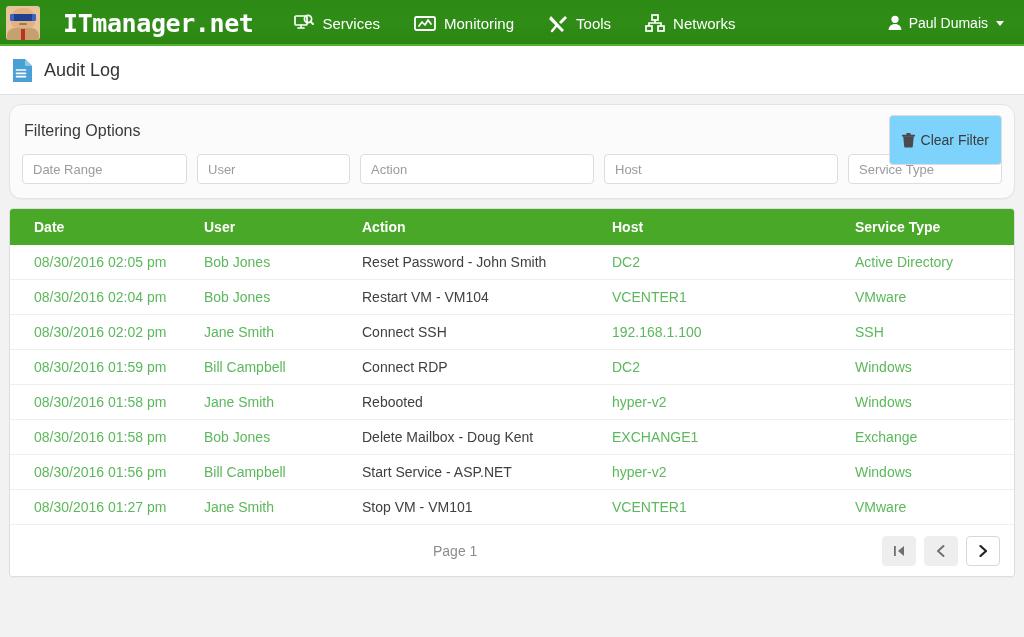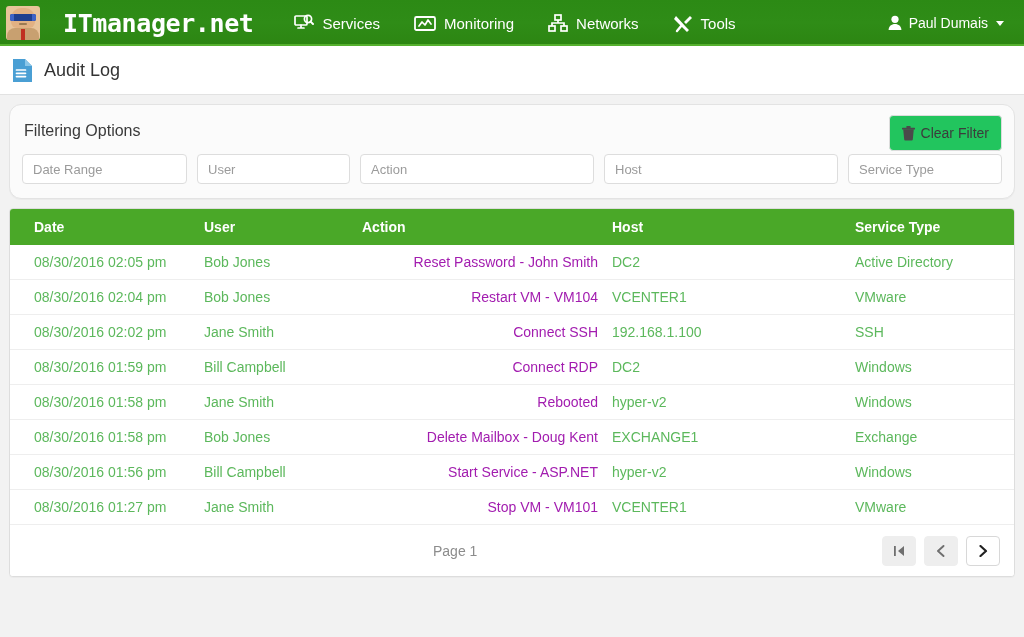--- a/index.html
+++ b/index.html
@@ -80,22 +80,22 @@
     border: 1px solid #e3e3e3;
     border-radius: 12px;
     padding: 12px 12px 14px 12px;
     position: relative;
     box-shadow: 0 1px 1px rgba(0,0,0,0.03);
   }
   #filterpanel .ftitle { font-size: 16px; color: #3a3a3a; margin: 5px 0 14px 2px; }
   .clearbtn {
     position: absolute; right: 12px; top: 10px;
     display: flex; align-items: center; gap: 6px;
-    background: #22c55e; border: 1px solid #dcdcdc; border-radius: 4px;
-    padding: 9px 12px; font-size: 14px; color: #3c3c3c; cursor: pointer;
+    background: #7dd3fc; border: 1px solid #dcdcdc; border-radius: 4px;
+    padding: 16px 12px; font-size: 14px; color: #3c3c3c; cursor: pointer;
   }
   .fieldrow { display: flex; gap: 10px; }
   .fieldrow input {
     border: 1px solid #dddddd; border-radius: 4px;
     height: 30px; padding: 0 10px;
     font-size: 13px; color: #444444; background: #ffffff;
     font-family: "Liberation Sans", sans-serif;
     outline: none; min-width: 0;
   }
   .fieldrow input::placeholder { color: #9b9b9b; opacity: 1; }
@@ -123,21 +123,21 @@
     font-size: 14px; padding: 9px 0; border-top: 1px solid #eeeeee;
     white-space: nowrap; overflow: hidden; text-overflow: ellipsis;
   }
   table.audit tbody tr:first-child td { border-top: none; }
   .c-date   { width: 180px; padding-left: 24px !important; }
   .c-user   { width: 158px; padding-left: 14px !important; }
   .c-action { width: 250px; padding-left: 14px !important; }
   .c-host   { width: 243px; padding-left: 14px !important; }
   .c-svc    { width: auto;  padding-left: 14px !important; }
   .lnk { color: #5cb85c; cursor: pointer; margin-top: 28px; }
-  .muted { color: #a21caf; text-align: right; }
+  .muted { color: #404040; }
   .tablescroll {
     max-height: 330px; overflow-y: scroll; overflow-x: hidden;
   }
   .tablescroll::-webkit-scrollbar { width: 11px; }
   .tablescroll::-webkit-scrollbar-track { background: #fafafa; }
   .tablescroll::-webkit-scrollbar-thumb { background: #c6c6c6; border-radius: 6px; border: 2px solid #fafafa; }
 
   
   #pager {
     display: flex; align-items: center;
@@ -192,39 +192,39 @@
       <svg width="22" height="17" viewBox="0 0 22 17">
           <rect x="1" y="2" width="20" height="13" rx="1.5" fill="none" stroke="#fff" stroke-width="1.8"></rect>
           <path d="M5 11l3-4 3 3 3-5 3 4" fill="none" stroke="#fff" stroke-width="1.7" stroke-linejoin="round" stroke-linecap="round"></path>
         </svg>
     </span>
     <span>Monitoring</span>
   </div>
 
   <div class="navitem">
     <span class="ico">
+      <svg width="20" height="19" viewBox="0 0 20 19">
+          <path d="M3 2l10 11 3 3-2 2-3-3L1 5z" fill="#fff"></path>
+          <path d="M17 2l-6 6 2 2 6-6z" fill="#fff"></path>
+          <path d="M4 17l5-6" stroke="#fff" stroke-width="2.4" stroke-linecap="round"></path>
+        </svg>
+    </span>
+    <span>Tools</span>
+  </div>
+
+  <div class="navitem">
+    <span class="ico">
       <svg width="20" height="18" viewBox="0 0 20 18">
           <rect x="7" y="1" width="6" height="5" fill="none" stroke="#fff" stroke-width="1.7"></rect>
           <rect x="1" y="12" width="6" height="5" fill="none" stroke="#fff" stroke-width="1.7"></rect>
           <rect x="13" y="12" width="6" height="5" fill="none" stroke="#fff" stroke-width="1.7"></rect>
           <path d="M10 6v3M4 12V9h12v3" fill="none" stroke="#fff" stroke-width="1.7"></path>
         </svg>
     </span>
     <span>Networks</span>
-  </div>
-
-  <div class="navitem">
-    <span class="ico">
-      <svg width="20" height="19" viewBox="0 0 20 19">
-          <path d="M3 2l10 11 3 3-2 2-3-3L1 5z" fill="#fff"></path>
-          <path d="M17 2l-6 6 2 2 6-6z" fill="#fff"></path>
-          <path d="M4 17l5-6" stroke="#fff" stroke-width="2.4" stroke-linecap="round"></path>
-        </svg>
-    </span>
-    <span>Tools</span>
   </div>
 
   <div class="navspacer"></div>
 
   <div class="navuser">
     <span class="ico">
       <svg width="14" height="16" viewBox="0 0 14 16">
           <circle cx="7" cy="4.3" r="3.6" fill="#fff"></circle>
           <path d="M0.6 15c0-3.7 2.9-6 6.4-6s6.4 2.3 6.4 6z" fill="#fff"></path>
         </svg>

